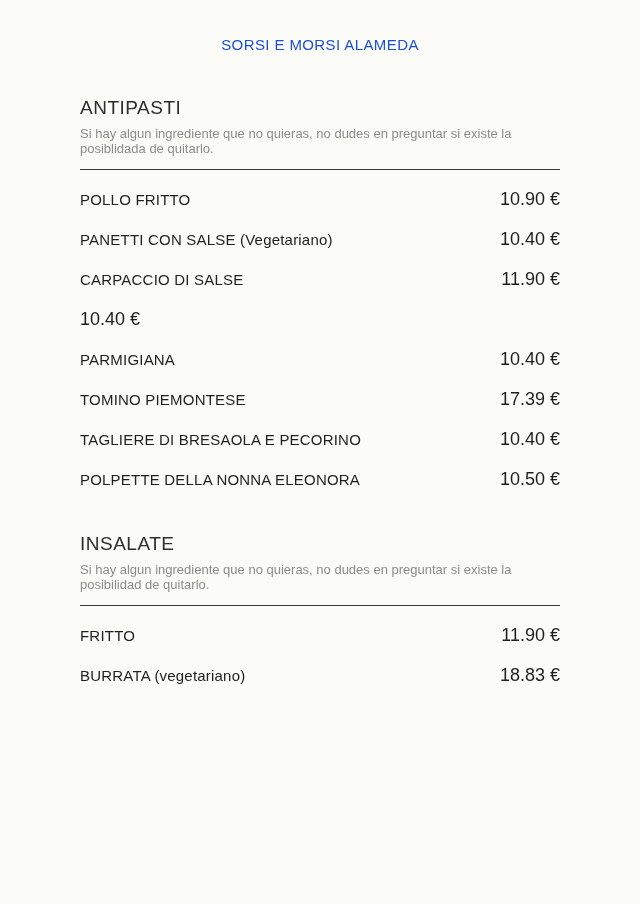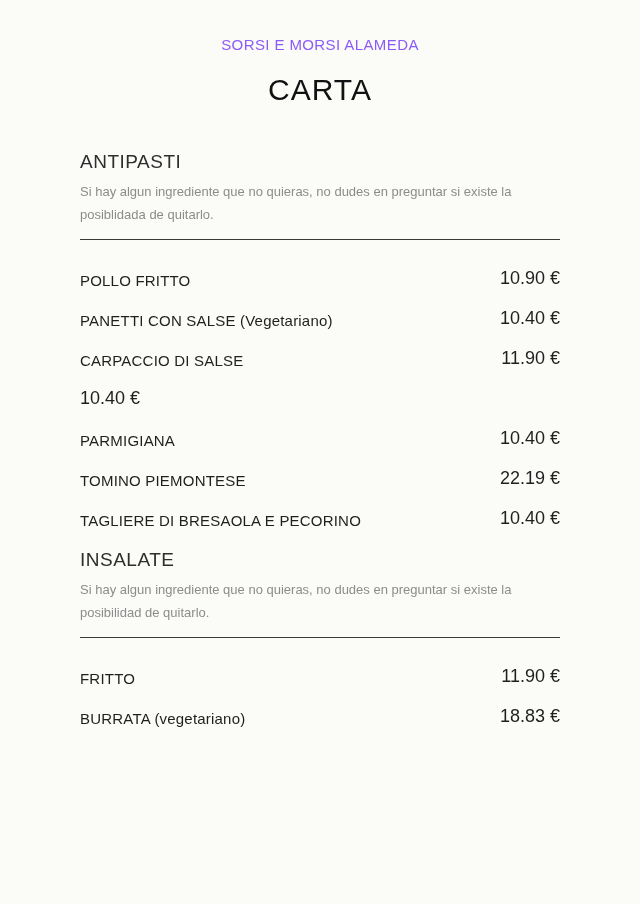--- a/index.html
+++ b/index.html
@@ -18,75 +18,74 @@
   .page{
     width:640px;height:904px;
     padding:36px 80px 0 80px;
     overflow:hidden;
   }
   .restaurant-name{
     text-align:center;
     font-size:15px;
     font-weight:500;
     letter-spacing:.4px;
-    color:#8b5cf6;
+    color:#1d4ed8;
   }
   .page-title{
     text-align:center;
     font-size:30px;
     font-weight:500;
     letter-spacing:1px;
     margin-top:20px;
     color:#111;
   }
   .menu-sections{margin-top:44px;}
-  .menu-section{margin-top:20px;}
+  .menu-section{margin-top:34px;}
   .menu-section:first-child{margin-top:0;}
   .section-title{
     font-size:19px;
     font-weight:400;
     letter-spacing:.5px;
     color:#2E2E2E;
   }
   .section-note{
     margin-top:7px;
     font-size:13px;
-    line-height:23px;
+    line-height:15px;
     color:var(--muted);
     max-width:482px;
   }
   .section-divider{
     border:none;
     border-top:1px solid var(--divider);
     margin-top:13px;
   }
   .section-items{padding-top:9px;}
   .menu-item-row{
     height:40px;
     display:flex;
-    align-items:flex-end;
+    align-items:center;
     justify-content:space-between;
   }
   .menu-item-name{
     font-size:15px;
     letter-spacing:.2px;
     color:var(--text);
   }
   .menu-item-price{
     font-size:18px;
     color:var(--text);
     white-space:nowrap;
   }
 </style>
 </head>
 <body>
 
 <div class="page">
   <div class="restaurant-name">SORSI E MORSI ALAMEDA</div>
-  <h1 class="page-title">CARTA</h1>
 
   <div class="menu-sections">
   <section class="menu-section">
     <h2 class="section-title">ANTIPASTI</h2>
     <p class="section-note">Si hay algun ingrediente que no quieras, no dudes en preguntar si existe la posiblidada de quitarlo.</p>
     <hr class="section-divider">
     <div class="section-items">
   <div class="menu-item-row">
     <span class="menu-item-name">POLLO FRITTO</span>
     <span class="menu-item-price">10.90 €</span>
@@ -106,28 +105,32 @@
     <span class="menu-item-price">10.40 €</span>
   </div>
 
   <div class="menu-item-row">
     <span class="menu-item-name">PARMIGIANA</span>
     <span class="menu-item-price">10.40 €</span>
   </div>
 
   <div class="menu-item-row">
     <span class="menu-item-name">TOMINO PIEMONTESE</span>
-    <span class="menu-item-price">22.19 €</span>
+    <span class="menu-item-price">17.39 €</span>
   </div>
 
   <div class="menu-item-row">
     <span class="menu-item-name">TAGLIERE DI BRESAOLA E PECORINO</span>
     <span class="menu-item-price">10.40 €</span>
   </div>
 
+  <div class="menu-item-row">
+    <span class="menu-item-name">POLPETTE DELLA NONNA ELEONORA</span>
+    <span class="menu-item-price">10.50 €</span>
+  </div>
 
 </div>
   </section>
 
   <section class="menu-section">
     <h2 class="section-title">INSALATE</h2>
     <p class="section-note">Si hay algun ingrediente que no quieras, no dudes en preguntar si existe la posibilidad de quitarlo.</p>
     <hr class="section-divider">
     <div class="section-items">
 

